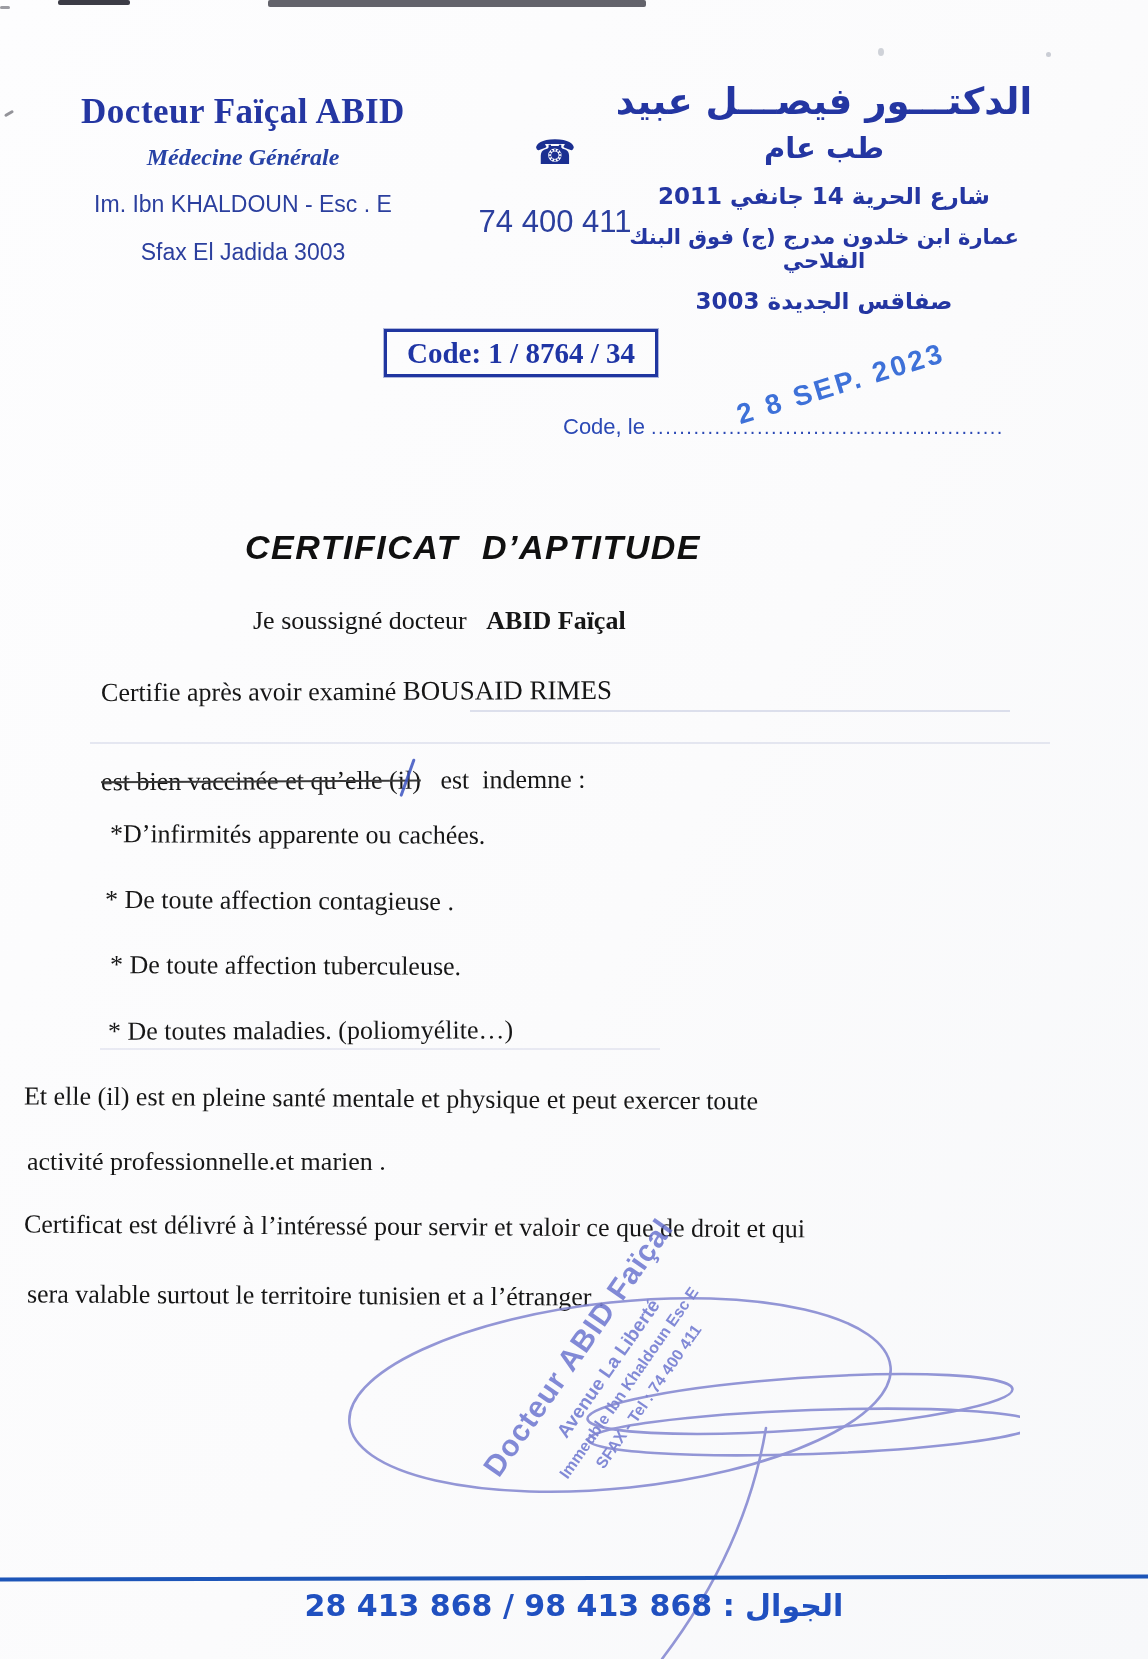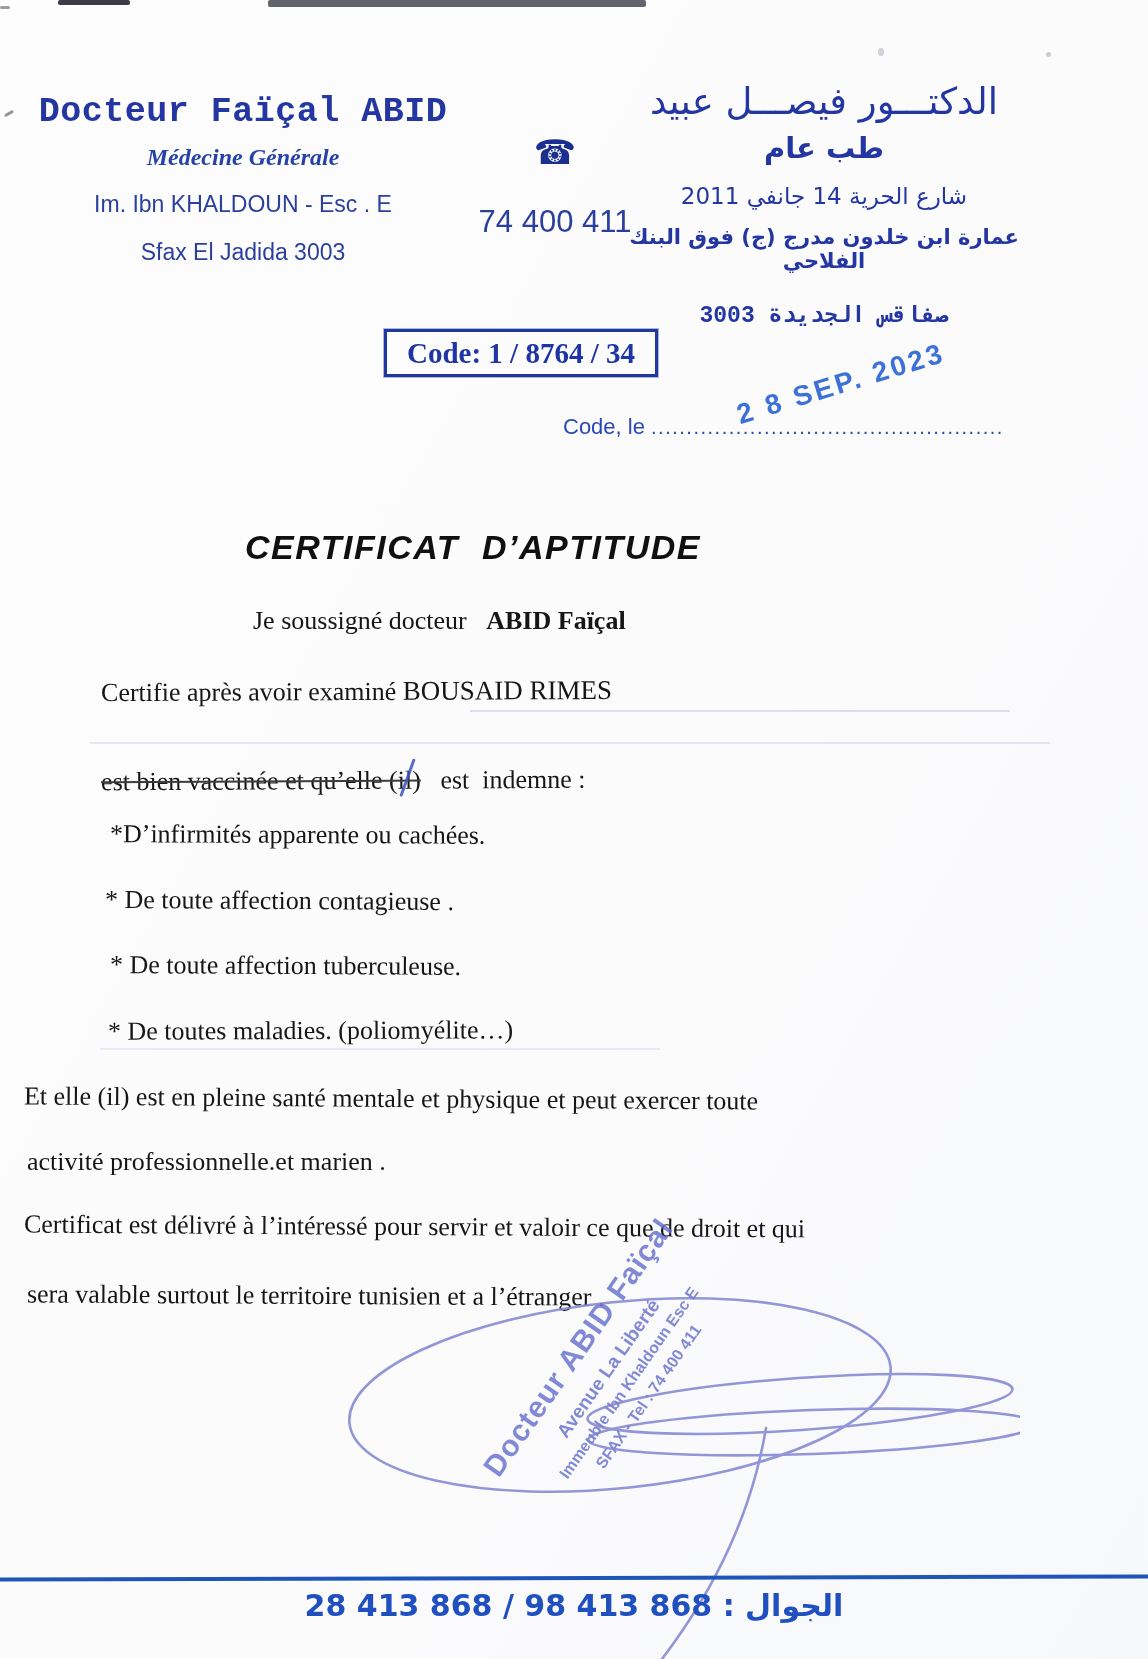--- a/index.html
+++ b/index.html
@@ -11,34 +11,34 @@
     overflow:hidden;
     font-family:"Liberation Serif", serif;
     color:#161616;
   }
   
   .scanbar{position:absolute;background:#3c3c46;border-radius:2px;}
   .speck{position:absolute;background:#9aa0ae;border-radius:50%;}
   .faintline{position:absolute;height:2px;background:rgba(140,150,195,.28);}
   
   .hdr-left{position:absolute;left:38px;top:92px;width:410px;text-align:center;color:#2b3f9e;}
-  .hdr-left .name{font-family:Liberation Mono, monospace;font-weight:bold;font-size:35px;letter-spacing:.5px;color:#2436a2;}
+  .hdr-left .name{font-family:Liberation Serif, serif;font-weight:bold;font-size:35px;letter-spacing:.5px;color:#2436a2;}
   .hdr-left .spec{font-family:"Liberation Serif",serif;font-style:italic;font-weight:bold;font-size:24px;margin-top:12px;color:#2742a6;}
   .hdr-left .a1{font-family:"Liberation Sans",sans-serif;font-size:24px;margin-top:22px;}
   .hdr-left .a2{font-family:"Liberation Sans",sans-serif;font-size:23px;margin-top:20px;}
   .hdr-left .a3{font-family:"Liberation Sans",sans-serif;font-size:23px;margin-top:21px;}
   .hdr-mid{position:absolute;left:455px;top:136px;width:200px;text-align:center;color:#1b2f91;}
   .hdr-mid .tel-icon{font-size:34px;line-height:34px;}
   .hdr-mid .tel-num{font-family:"Liberation Sans",sans-serif;font-size:31px;margin-top:34px;color:#2b3f9e;}
   .hdr-right{position:absolute;left:598px;top:80px;width:452px;text-align:center;color:#2436a2;font-family:"DejaVu Sans",sans-serif;}
-  .hdr-right .name-ar{font-size:37px;font-weight:normal;}
+  .hdr-right .name-ar{font-size:37px;font-weight:bold;}
   .hdr-right .spec-ar{font-size:29px;font-weight:bold;margin-top:8px;}
-  .hdr-right .ar1{font-size:23px;font-weight:normal;margin-top:18px;}
+  .hdr-right .ar1{font-size:23px;font-weight:bold;margin-top:18px;}
   .hdr-right .ar2{font-size:21px;font-weight:bold;margin-top:16px;}
-  .hdr-right .ar3{font-size:23px;font-weight:bold;margin-top:28px;font-family:Liberation Mono, monospace;}
+  .hdr-right .ar3{font-size:23px;font-weight:bold;margin-top:15px;}
   
   .codebox{
     position:absolute;left:384px;top:329px;width:268px;height:42px;
     border:3px solid #2036a0;box-shadow:0 0 0 1px rgba(32,54,160,.35);
     text-align:center;line-height:42px;
     font-family:"Liberation Serif",serif;font-weight:bold;font-size:29px;color:#1f35a5;
   }
   
   .dateline{position:absolute;left:563px;top:414px;width:440px;white-space:nowrap;
     font-family:"Liberation Sans",sans-serif;font-size:22px;color:#2b49b5;overflow:hidden;}

